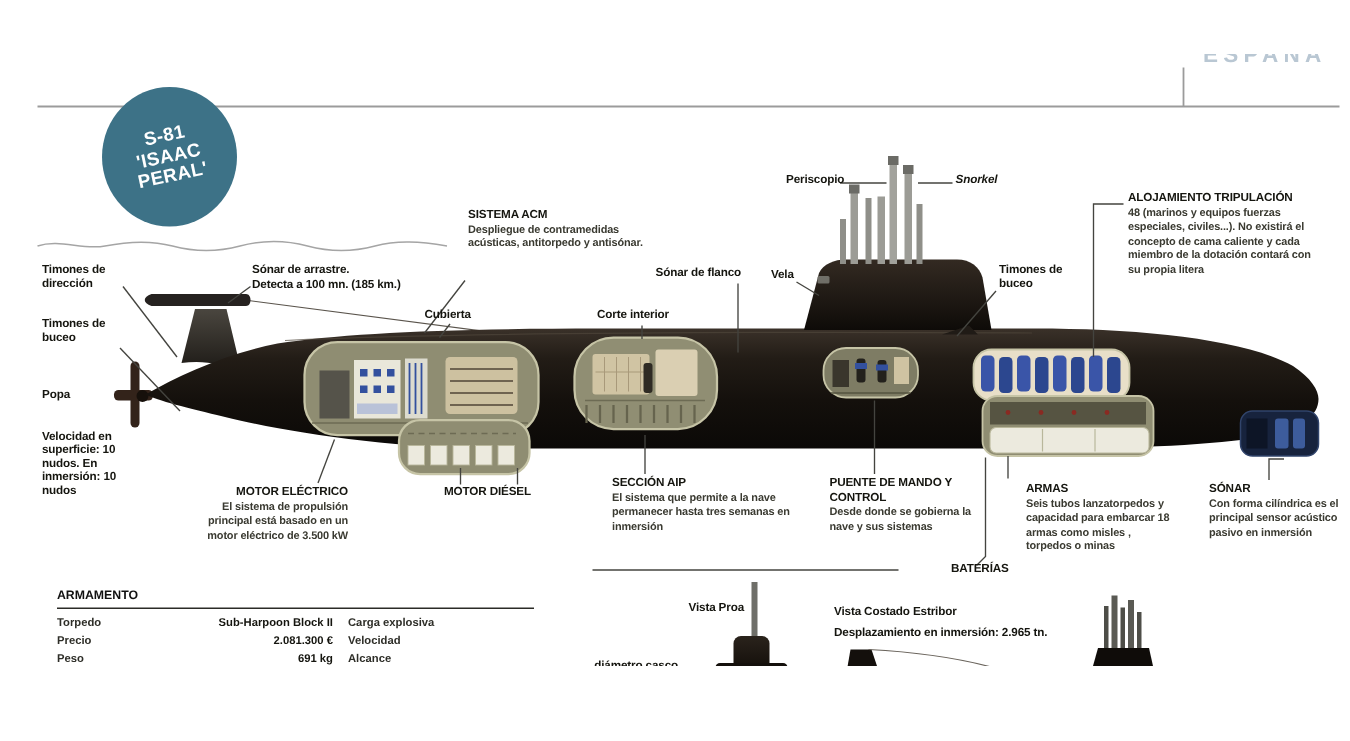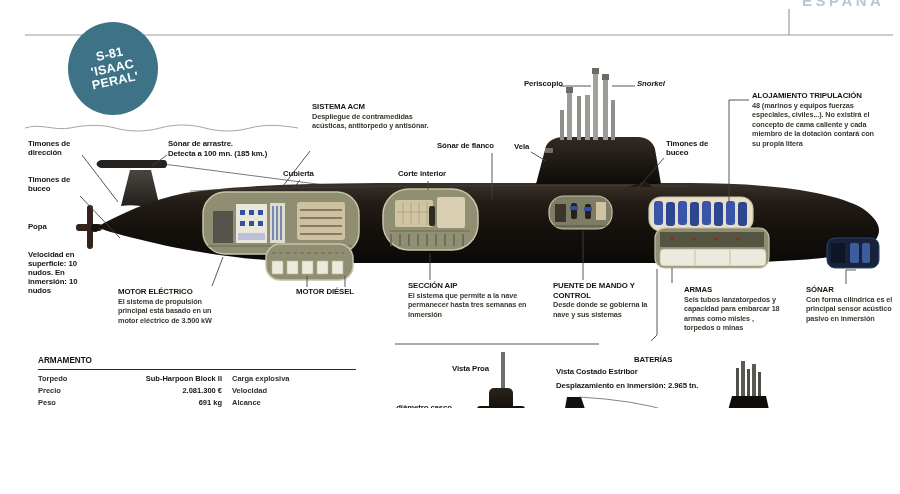--- a/index.html
+++ b/index.html
@@ -1,24 +1,24 @@
 <!DOCTYPE html>
 <html><head>
 <meta charset="utf-8">
 <style>
   html,body{margin:0;padding:0;background:#fff;}
   .stage{position:relative;width:900px;height:408px;background:#ffffff;overflow:hidden;
-         font-family:"Liberation Sans",sans-serif;}
+         font-family:"Liberation Sans",sans-serif;margin-top:36px;}
   .abs{position:absolute;}
   svg.art{position:absolute;left:0;top:0;}
   
   .ttl{font-weight:700;font-size:7.8px;line-height:1.25;color:#15150f;letter-spacing:-0.1px;}
   .bd {font-weight:700;font-size:7.3px;line-height:1.3;color:#3a3a31;letter-spacing:-0.1px;}
   .lone{font-weight:700;font-size:7.8px;color:#15150f;letter-spacing:-0.1px;white-space:nowrap;}
-  .ctr{text-align:left;} .rgt{text-align:right;}
+  .ctr{text-align:right;} .rgt{text-align:right;}
   
   .masthead{font-weight:700;font-size:15px;letter-spacing:3.5px;color:#b9c7d3;white-space:nowrap;}
   
   .badge{left:68px;top:22px;width:90px;height:93px;border-radius:50%;background:#3d7287;
          display:flex;align-items:center;justify-content:center;}
   .badge-inner{transform:rotate(-12deg);text-align:center;color:#fff;font-weight:700;
                font-size:12.5px;line-height:1.08;letter-spacing:.3px;}
   
   .arm-title{font-weight:700;font-size:8.2px;color:#111;}
   .arm-rule{border-top:1.2px solid #2b2b26;width:318px;}
@@ -349,21 +349,21 @@
   <div class="abs" style="left:553px;top:281px;width:105px;">
     <div class="ttl">PUENTE DE MANDO Y CONTROL</div>
     <div class="bd">Desde donde se gobierna la nave y sus sistemas</div>
   </div>
 
   <div class="abs" style="left:408px;top:281px;width:135px;">
     <div class="ttl">SECCIÓN AIP</div>
     <div class="bd">El sistema que permite a la nave permanecer hasta tres semanas en inmersión</div>
   </div>
 
-  <div class="abs lone" style="left:602px;top:355px;padding-left:32px;">BATERÍAS</div>
+  <div class="abs lone" style="left:602px;top:338px;padding-left:32px;">BATERÍAS</div>
 
   <div class="abs" style="left:684px;top:285px;width:102px;">
     <div class="ttl">ARMAS</div>
     <div class="bd">Seis tubos lanzatorpedos y capacidad para embarcar 18 armas como misles , torpedos o minas</div>
   </div>
 
   <div class="abs" style="left:806px;top:285px;width:88px;">
     <div class="ttl">SÓNAR</div>
     <div class="bd">Con forma cilíndrica es el principal sensor acústico pasivo en inmersión</div>
   </div>

